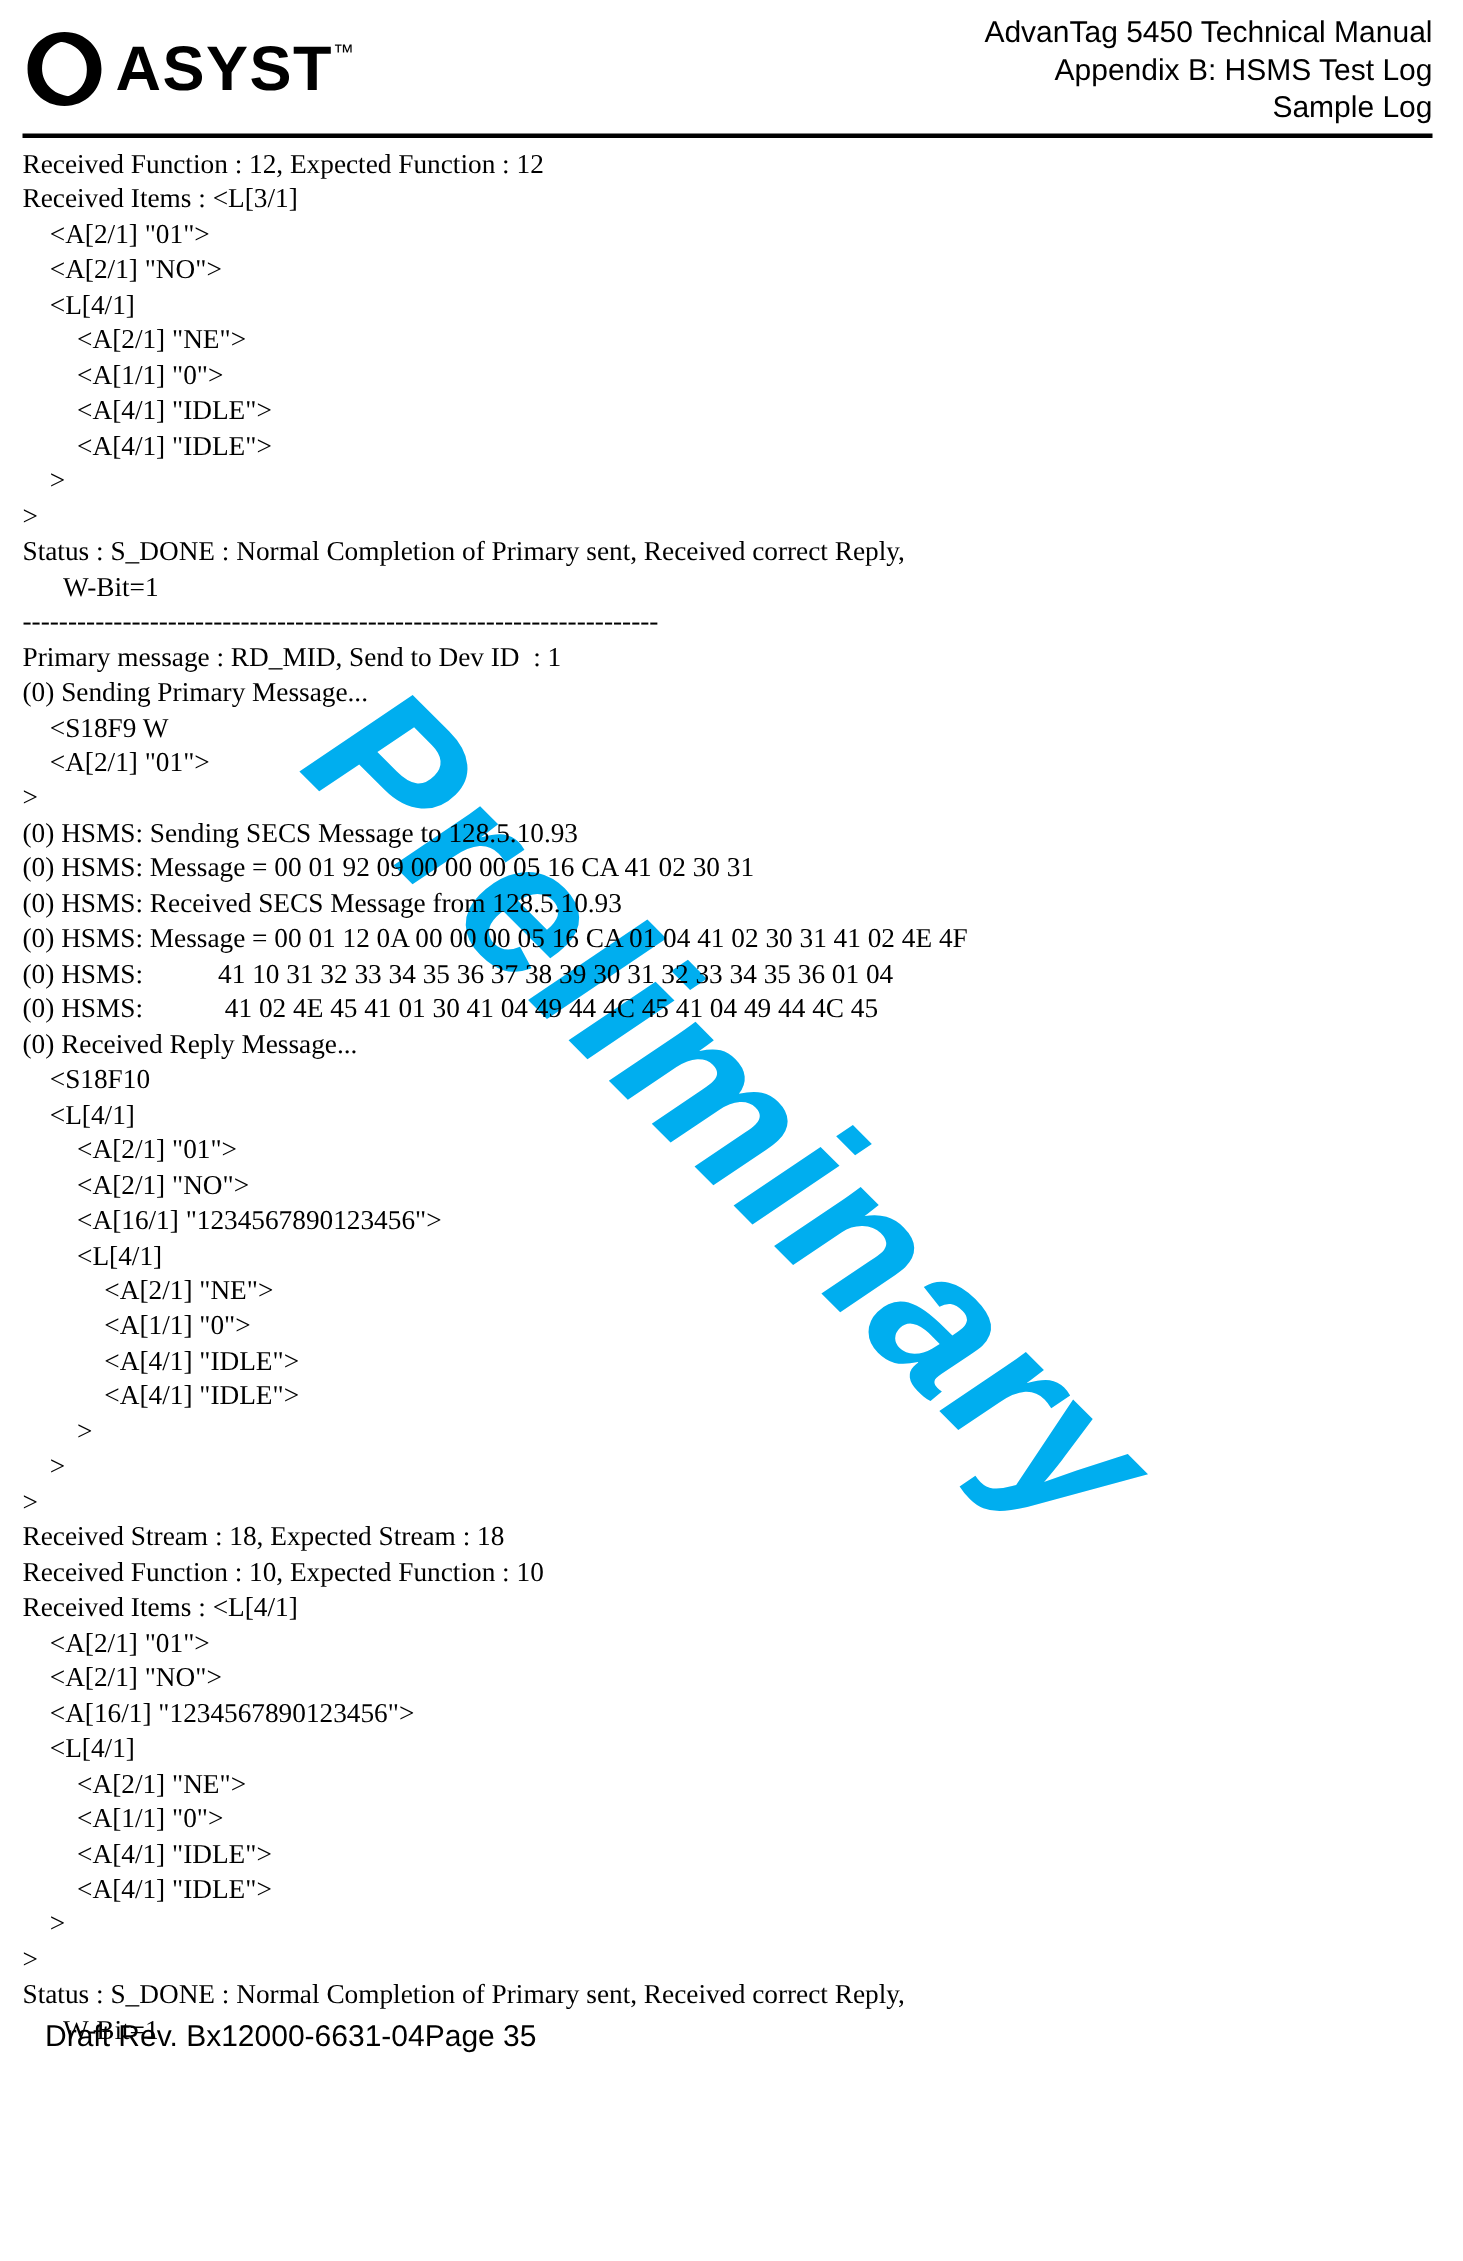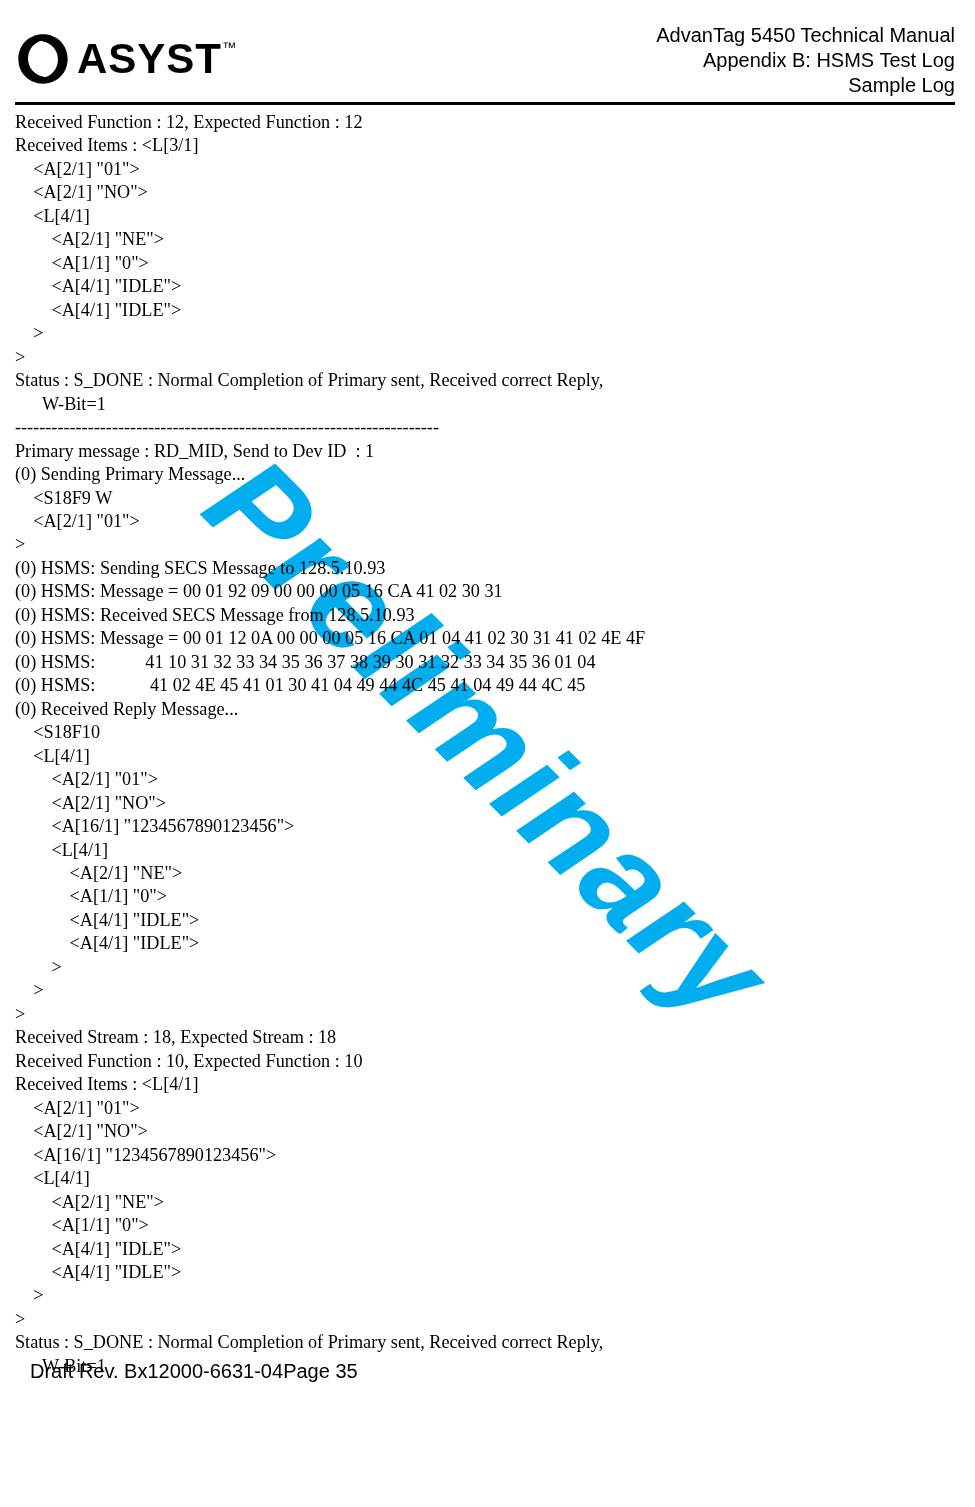--- a/index.html
+++ b/index.html
@@ -17,21 +17,20 @@
     box-sizing: border-box;
     padding: 10px 20px 10px 15px;
   }
   .header {
     display: flex;
     justify-content: space-between;
     align-items: flex-start;
     border-bottom: 3px solid #000;
     padding-bottom: 4px;
     margin-bottom: 6px;
-    margin-top: 13px;
   }
   .logo-block {
     display: flex;
     align-items: center;
     gap: 6px;
     padding-top: 8px;
   }
   .logo-mark svg { display: block; }
   .logo-text {
     font-family: "Arial Black", Arial, sans-serif;

